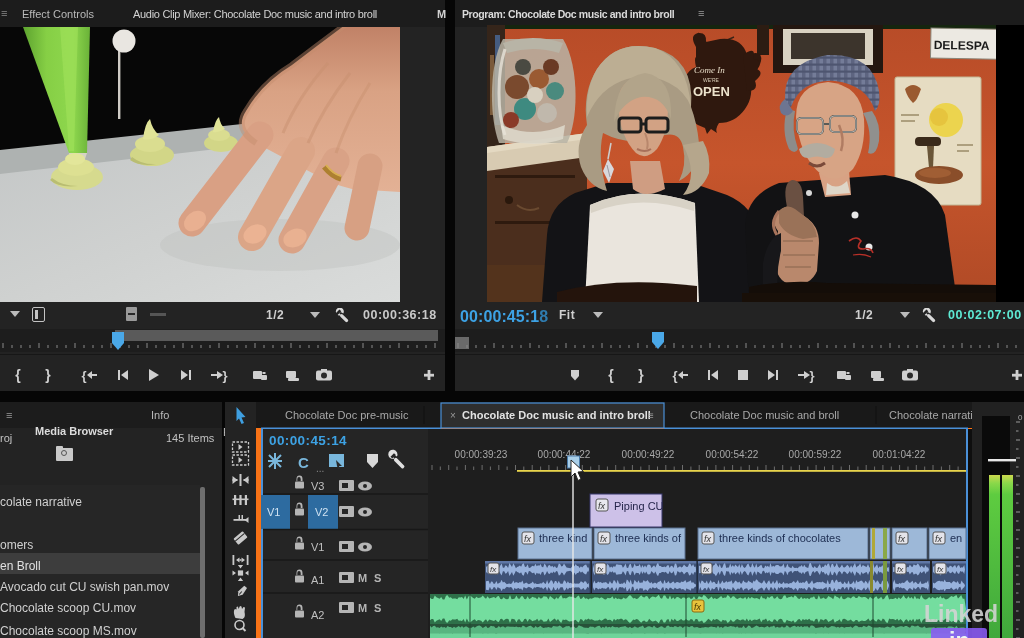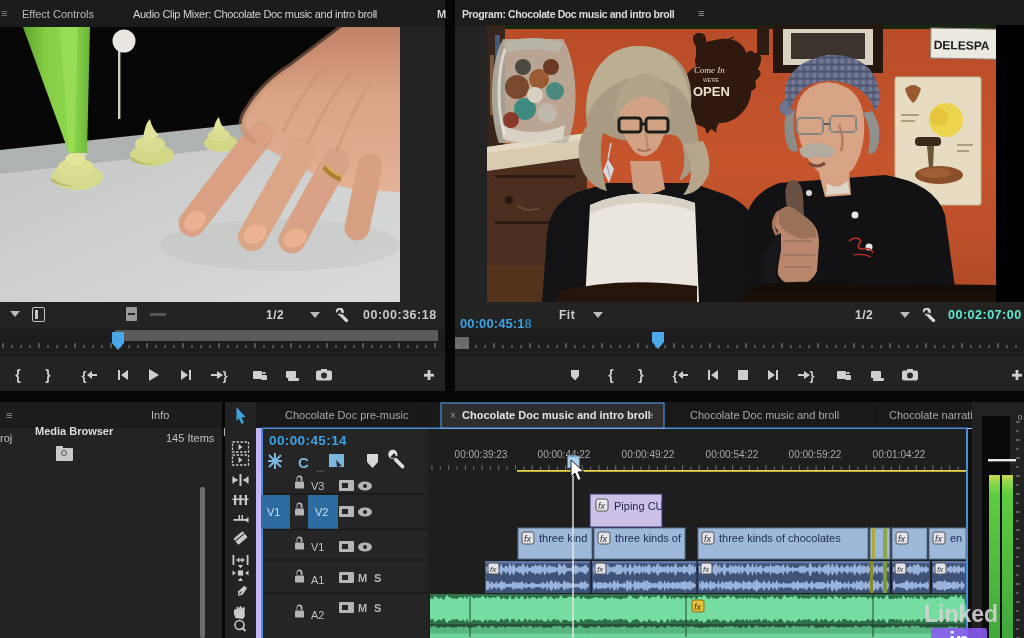--- a/index.html
+++ b/index.html
@@ -370,21 +370,21 @@
         <path d="M276,277 L276,238 Q280,214 294,208 L294,226 Q288,250 292,277 Z" fill="#17171a"></path>
         <path d="M262,262 Q300,254 340,258 L509,260 L509,277 L262,277 Z" fill="#140d08"></path>
       </g>
 
       <path d="M70,277 l0,-10 q60,-16 140,-6 l0,16 Z" fill="#24140c"></path>
       <rect x="255" y="268" width="254" height="9" fill="#180f08"></rect>
     </svg>
     </div>
 
     <div class="abs" style="left:0;top:302px;width:569px;height:27px;">
-      <div class="abs tc" style="left:5px;top:14px;font-size:13px;letter-spacing:0.1px;color:#3da2e4;">00:00:45:1<span style="color:#2f7cb0">8</span></div>
+      <div class="abs tc" style="left:5px;top:6px;font-size:16px;letter-spacing:0.1px;color:#3da2e4;">00:00:45:1<span style="color:#2f7cb0">8</span></div>
       <div class="abs tc" style="left:104px;top:6px;font-size:12px;color:#cfcfcf;">Fit</div>
       <div class="abs" style="left:138px;top:10px;width:0;height:0;border-left:5px solid transparent;border-right:5px solid transparent;border-top:6px solid #bbb;"></div>
       <div class="abs tc" style="left:400px;top:6px;font-size:12px;color:#cfcfcf;">1/2</div>
       <div class="abs" style="left:445px;top:10px;width:0;height:0;border-left:5px solid transparent;border-right:5px solid transparent;border-top:6px solid #bbb;"></div>
       <svg class="abs" style="left:466px;top:6px;" width="16" height="16">
           <g transform="translate(8,8) rotate(45)">
             <rect x="-2" y="-1.6" width="10" height="3.2" rx="1.4" fill="#d8d8d8"></rect>
             <path d="M-1,0 a4,4 0 1 1 0.2,-2.6 l-3,0.6 l0,2 Z" fill="#d8d8d8"></path>
             <rect x="-6.4" y="-2.8" width="2.6" height="5.6" fill="#232323"></rect>
           </g>
@@ -511,20 +511,29 @@
       <div class="abs tabtxt" style="left:143px;top:7px;margin-left:8px;">Info</div>
       <div class="abs tabtxt" style="left:199px;top:24px;padding-left:24px;">Effec</div>
     </div>
     <div class="abs tabtxt" style="left:0px;top:30px;color:#c2c2c2;">roj</div>
     <div class="abs tabtxt" style="left:166px;top:30px;color:#c2c2c2;">145 Items</div>
 
     <div class="abs" style="left:56px;top:46px;width:17px;height:13px;background:#c9c9c9;border-radius:1px;"></div>
     <div class="abs" style="left:56px;top:44px;width:7px;height:3px;background:#c9c9c9;border-radius:1px 1px 0 0;"></div>
     <div class="abs" style="left:61px;top:48px;width:6px;height:6px;border:1.5px solid #555;border-radius:50%;"></div>
 
+    <div class="abs" style="left:0;top:83px;width:200px;height:153px;background:#262626;">
+      <div class="abs tabtxt" style="left:0px;top:10px;color:#d0d0d0;font-size:12px;">colate narrative</div>
+      <div class="abs tabtxt" style="left:0px;top:53px;color:#d0d0d0;font-size:12px;">omers</div>
+      <div class="abs" style="left:0;top:68px;width:200px;height:21px;background:#3d3d3d;"></div>
+      <div class="abs tabtxt" style="left:0px;top:74px;color:#e0e0e0;font-size:12px;">en Broll</div>
+      <div class="abs tabtxt" style="left:0px;top:95px;color:#d0d0d0;font-size:12px;">Avocado cut CU swish pan.mov</div>
+      <div class="abs tabtxt" style="left:0px;top:116px;color:#d0d0d0;font-size:12px;">Chocolate scoop CU.mov</div>
+      <div class="abs tabtxt" style="left:0px;top:139px;color:#d0d0d0;font-size:12px;">Chocolate scoop MS.mov</div>
+    </div>
 
     <div class="abs" style="left:200px;top:85px;width:5px;height:151px;background:#6e6e6e;border-radius:2px;"></div>
   </div>
 
   <div class="abs panel" style="left:225px;top:402px;width:31px;height:236px;" id="toolstrip">
   <svg width="31" height="236">
     <g transform="translate(15.5,0)">
 
       <path transform="translate(0,12)" d="M-4,-7 L5,3 L1,3.5 L3.5,9 L1,10 L-1.5,4.5 L-4,7 Z" fill="#3f9fe0"></path>
 
@@ -582,21 +591,21 @@
           </g>
 
       <g transform="translate(0,226)">
             <circle cx="-1" cy="-3" r="4.5" fill="none" stroke="#c9c9c9" stroke-width="1.6"></circle>
             <line x1="2" y1="0" x2="5" y2="3" stroke="#c9c9c9" stroke-width="2"></line>
           </g>
     </g>
   </svg>
   </div>
 
-  <div class="abs" style="left:256px;top:402px;width:729px;height:236px;background:#c4b5fd;text-decoration:underline;" id="tl">
+  <div class="abs" style="left:256px;top:402px;width:729px;height:236px;background:#f97316;text-decoration:underline;" id="tl">
   <svg width="729" height="236" font-family="Liberation Sans, sans-serif">
 
     <rect x="0" y="0" width="729" height="26" fill="#191919"></rect>
     <text x="29" y="17" font-size="11" fill="#a8a8a8">Chocolate Doc pre-music</text>
     <rect x="185" y="1" width="223" height="25" fill="#2e2e2e" stroke="#4a90d8" stroke-width="1.2"></rect>
     <text x="194" y="17" font-size="10" fill="#9a9a9a">×</text>
     <text x="206" y="17" font-size="11" font-weight="bold" fill="#e2e2e2">Chocolate Doc music and intro broll</text>
     <text x="392" y="17" font-size="10" fill="#9a9a9a">≡</text>
     <text x="434" y="17" font-size="11" fill="#a8a8a8">Chocolate Doc music and broll</text>
     <text x="633" y="17" font-size="11" fill="#a8a8a8">Chocolate narrativ</text>

